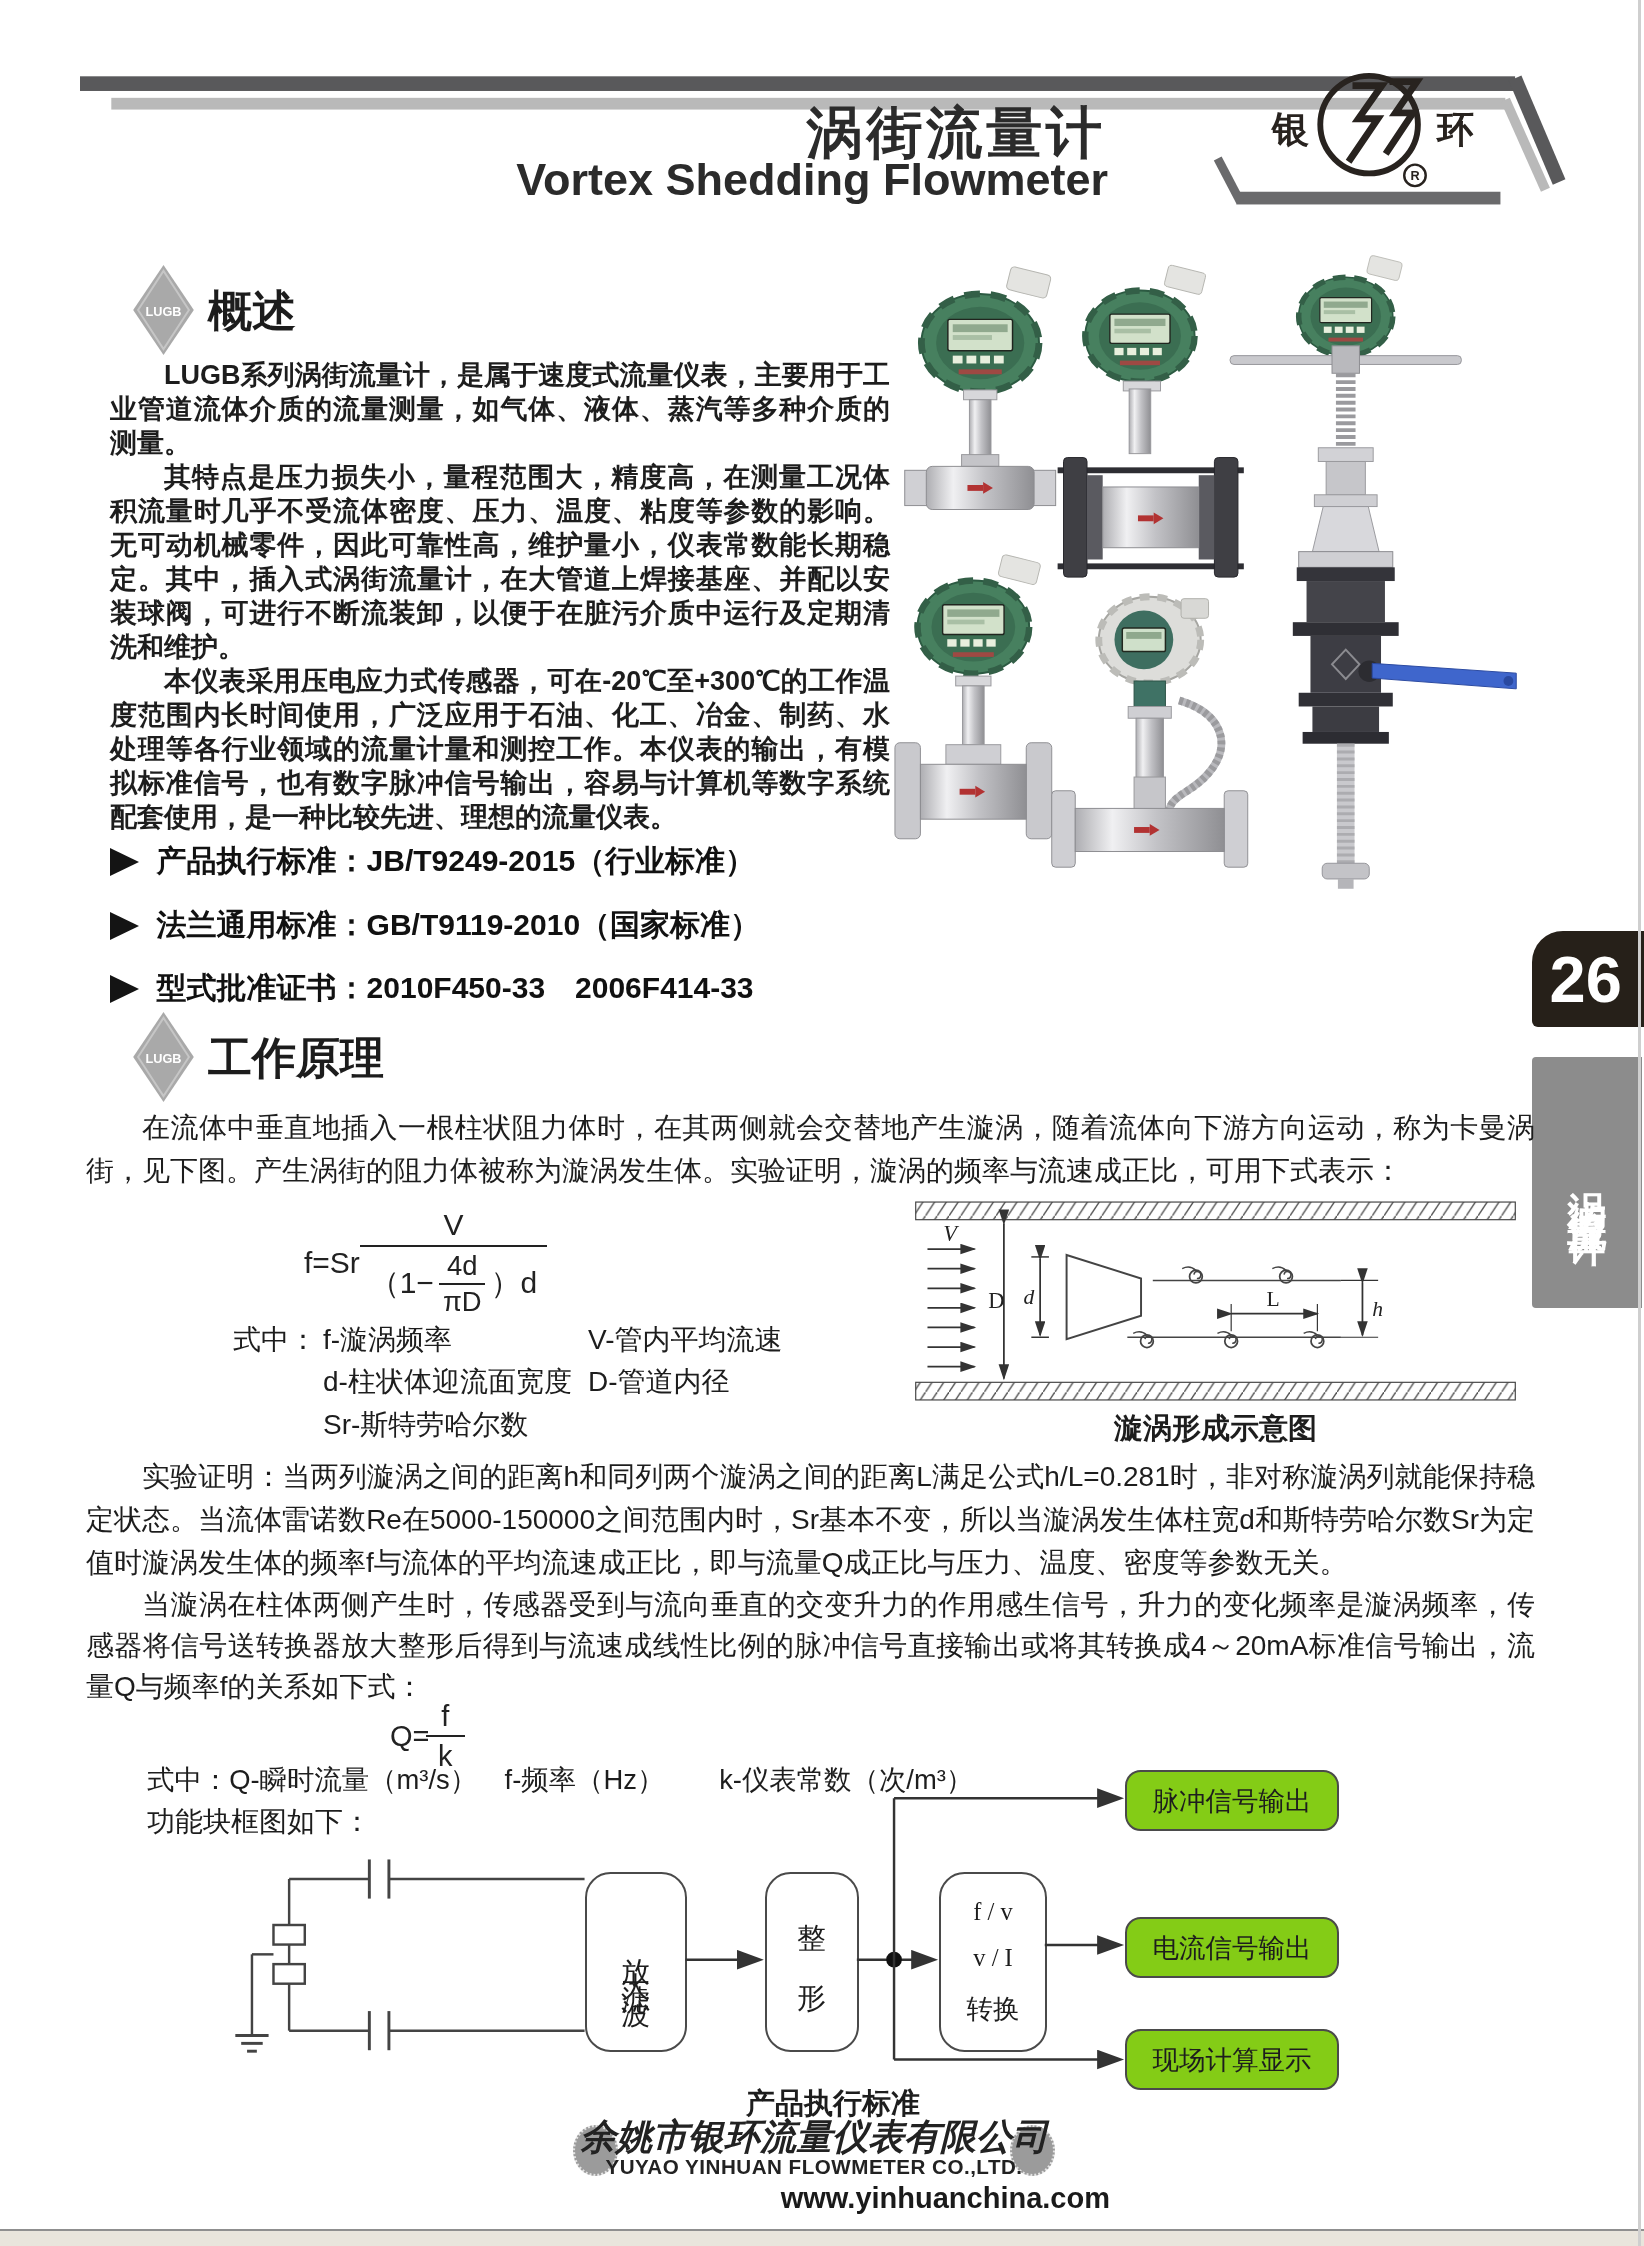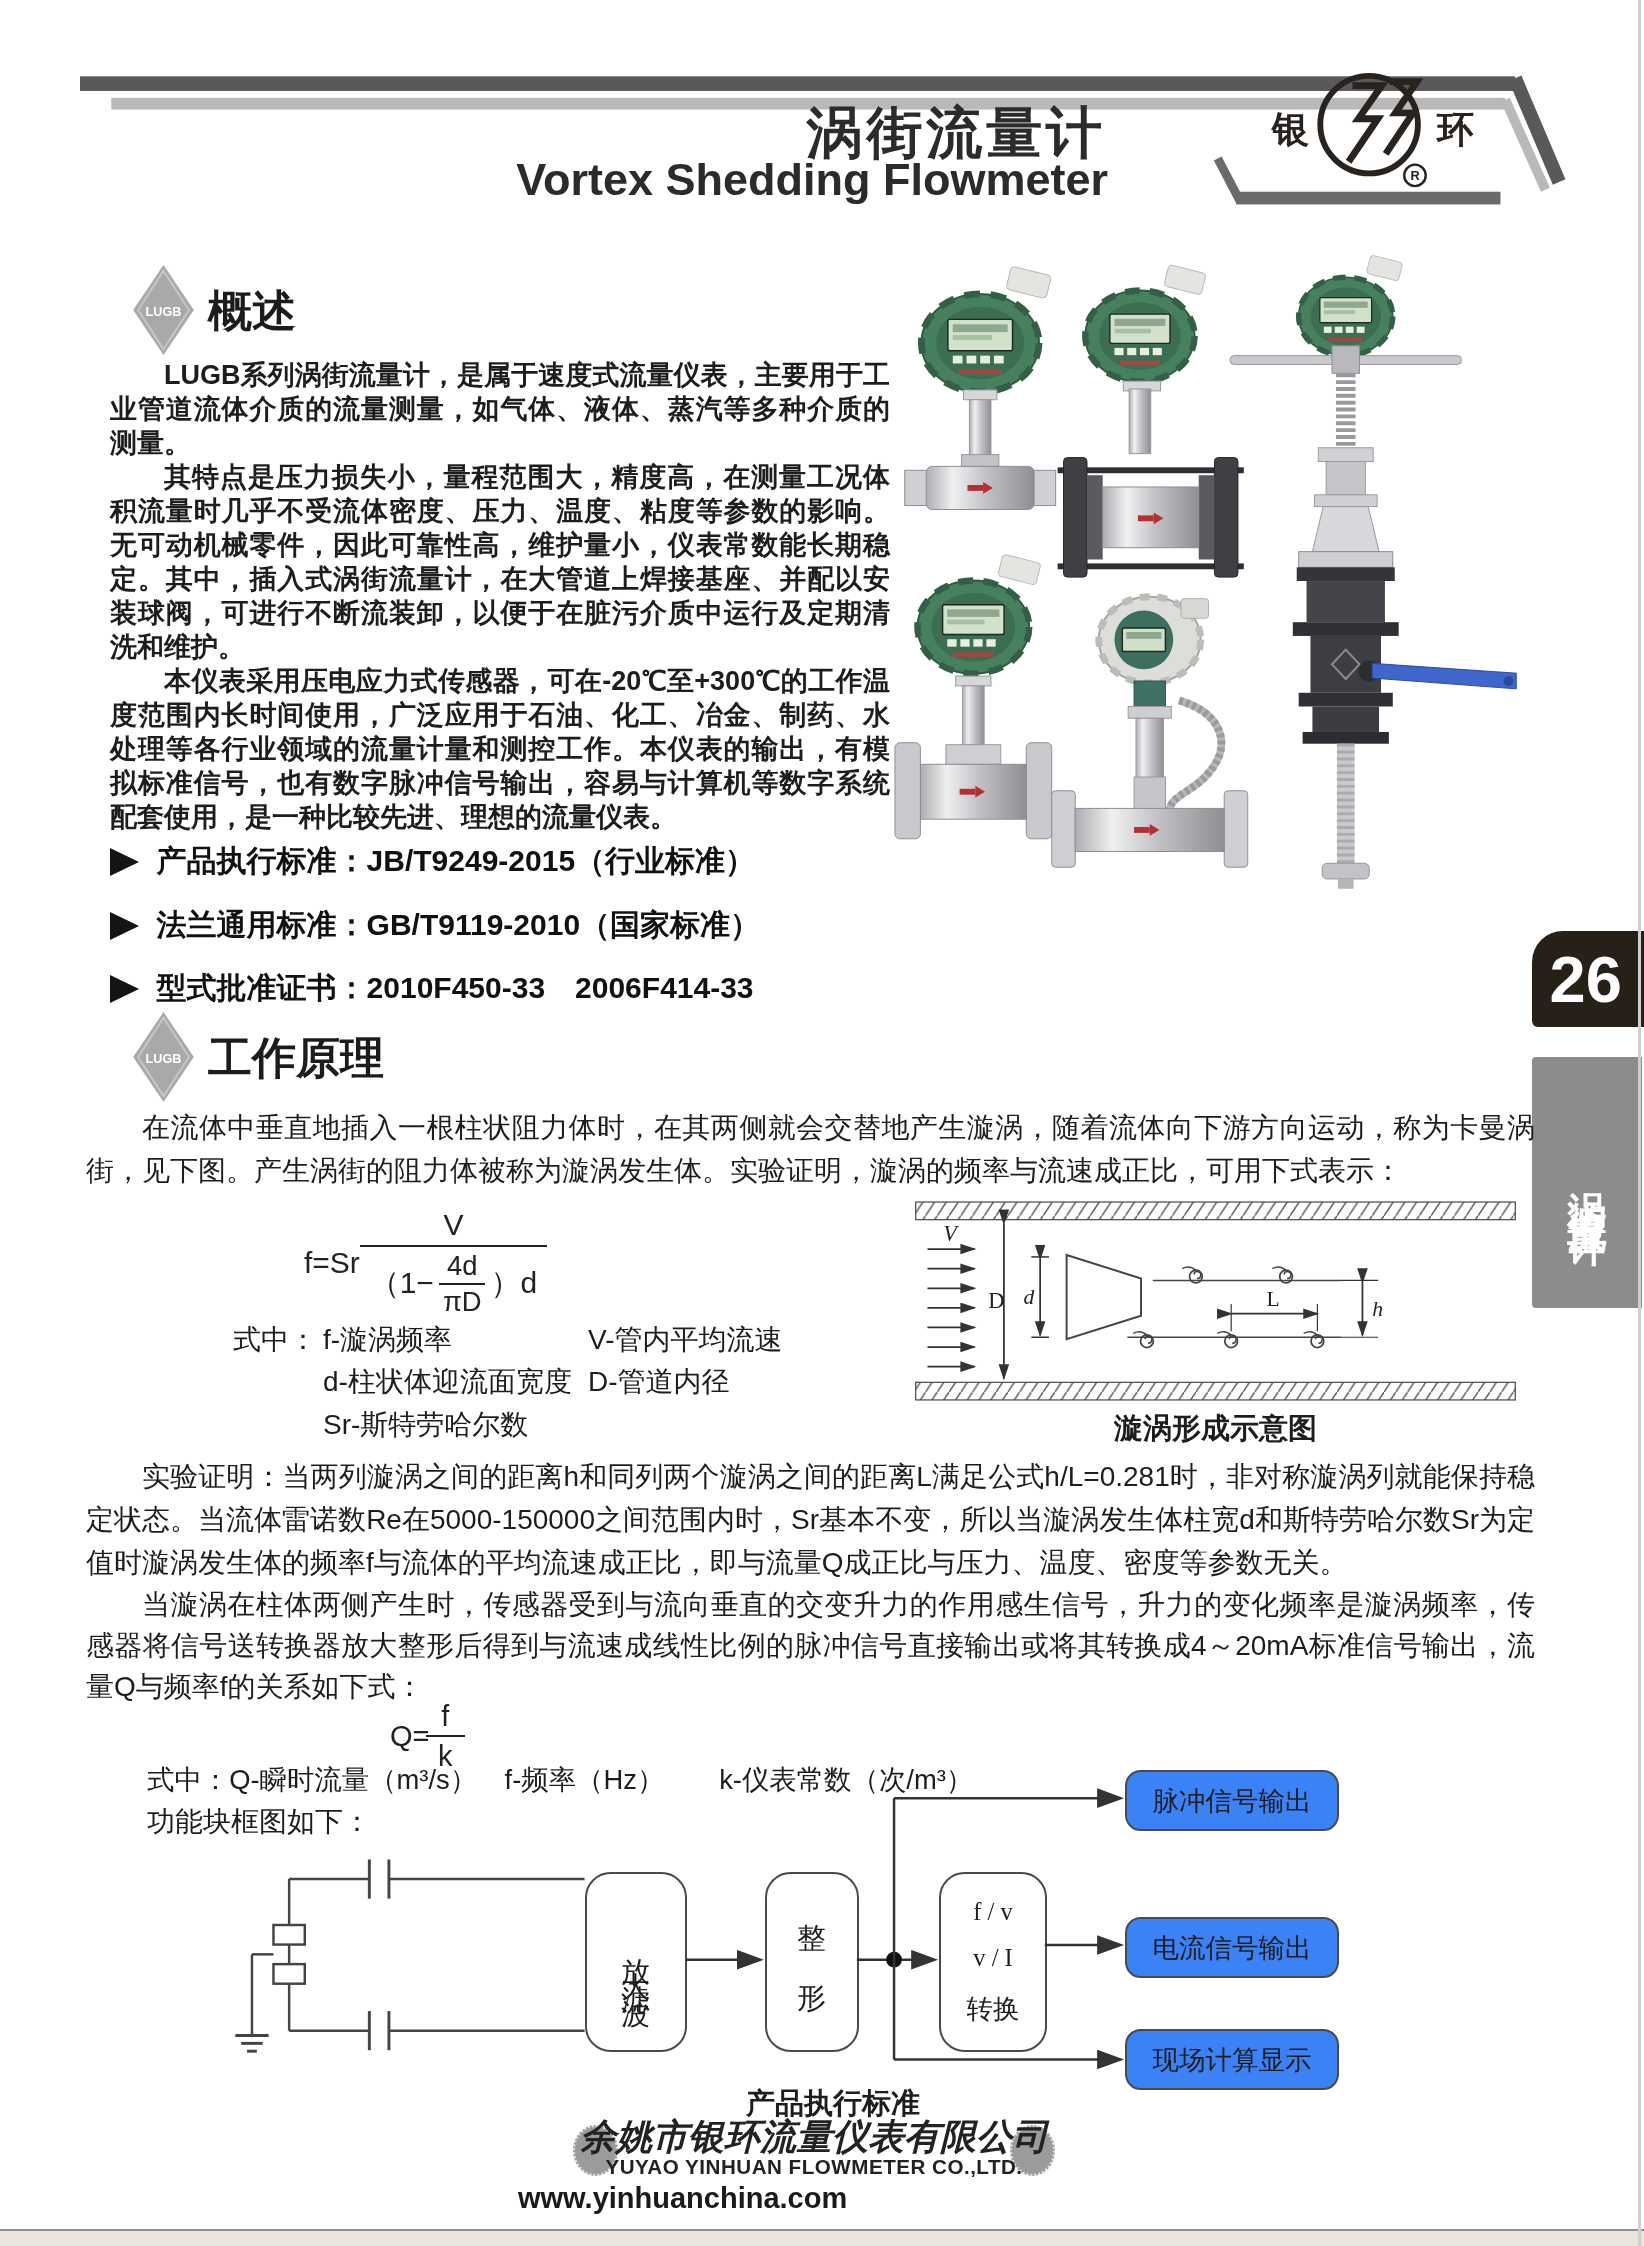--- a/index.html
+++ b/index.html
@@ -26,34 +26,34 @@
   .frac .num{border-bottom:2.5px solid #222;width:100%;text-align:center;padding:0 9.8px 2.9px 9.8px;}
   .frac .den{display:inline-flex;align-items:center;padding-top:2.9px;}
   .ifrac{display:inline-grid;justify-items:center;margin:0 9px;font-size:27.4px;}
   .ifrac .inum{border-bottom:2px solid #222;width:100%;text-align:center;padding:0 3.9px 1px 3.9px;}
   .ifrac .iden{padding-top:1px;}
   .terms-label,.term{position:absolute;font-size:28px;font-weight:500;white-space:nowrap;}
   .terms2,.blk-intro{position:absolute;left:147px;font-size:27.4px;font-weight:500;white-space:nowrap;}
   .cap{position:absolute;font-size:29px;font-weight:700;text-align:center;}
   
   .pbox{position:absolute;border:2.5px solid #4a4a4a;border-radius:25.5px;background:#fff;display:flex;align-items:center;justify-content:center;}
-  .obox{position:absolute;left:1125px;width:210px;height:57px;border:2.5px solid #4a4a4a;border-radius:15.7px;background:#3b82f6;display:flex;align-items:center;justify-content:center;font-size:26.5px;font-weight:500;white-space:nowrap;}
+  .obox{position:absolute;left:1125px;width:210px;height:57px;border:2.5px solid #4a4a4a;border-radius:15.7px;background:#84cc16;display:flex;align-items:center;justify-content:center;font-size:26.5px;font-weight:500;white-space:nowrap;}
   .vtext{writing-mode:vertical-lr;text-orientation:upright;font-size:29px;font-weight:500;letter-spacing:13.7px;}
   .vtext2{writing-mode:vertical-lr;text-orientation:upright;font-size:29px;font-weight:500;letter-spacing:61px;}
   .conv{display:flex;flex-direction:column;align-items:center;justify-content:space-between;padding:23.5px 0;height:129px;}
   .conv .fv{font-family:"Liberation Serif",serif;font-size:24.5px;}
   .conv .zh{font-size:26.5px;font-weight:500;}
   
   .pagebox{position:absolute;left:1532px;top:931px;width:113px;height:96px;background:#262019;border-radius:31px 0 0 5.9px;color:#fff;font-size:65px;font-weight:700;display:flex;align-items:center;padding-left:17.6px;box-sizing:border-box;}
   .tabbox{position:absolute;left:1532px;top:1057px;width:110px;height:251px;background:#8c8c8c;border-radius:3.9px 0 0 3.9px;display:flex;align-items:center;justify-content:center;}
   .tabbox .vt{writing-mode:vertical-rl;text-orientation:upright;color:#fff;font-size:39px;font-weight:600;letter-spacing:8.8px;}
   
   .f-cn{position:absolute;left:518px;top:2113px;width:592px;text-align:center;font-family:"DejaVu Serif",serif;font-style:italic;font-weight:700;font-size:36px;color:#222;white-space:nowrap;}
   .f-en{position:absolute;left:518px;top:2155px;width:592px;text-align:center;font-size:20.6px;font-weight:700;letter-spacing:0.5px;color:#222;}
-  .f-web{position:absolute;left:518px;top:2182px;width:592px;text-align:left;font-size:29px;font-weight:700;color:#1a1a1a;}
+  .f-web{position:absolute;left:518px;top:2182px;width:592px;text-align:right;font-size:29px;font-weight:700;color:#1a1a1a;}
   .stamp{position:absolute;width:45px;height:51px;border-radius:50%;background:#9b9b9b;border:2.9px dotted #e3e3e3;box-sizing:border-box;}
   .bottombar{position:absolute;left:0;top:2229px;width:1645px;height:17.6px;background:#e9e5dc;border-top:2px solid #8f8f8f;}
   .pageedge{position:absolute;left:1638px;top:0;width:2.9px;height:2247px;background:#cfcfcf;}
 </style>
 </head>
 <body>
 
 <div id="page">
 
   <svg class="abs" style="left:0;top:0" width="1645" height="225" viewBox="0 0 1678 230">

